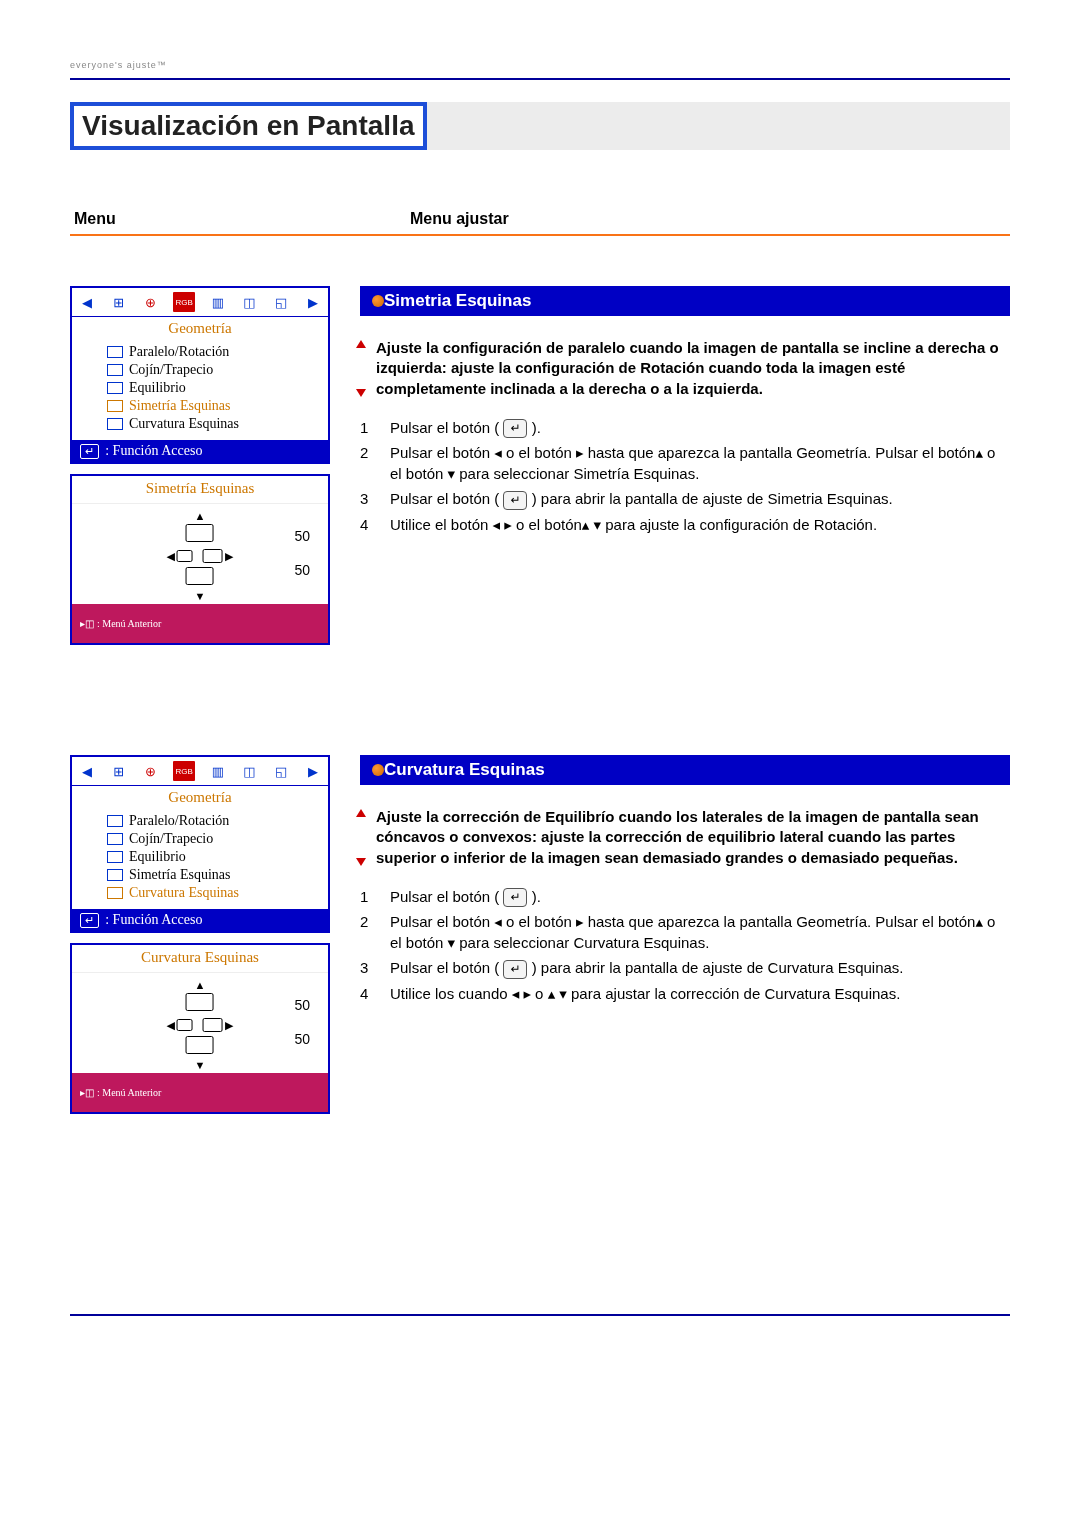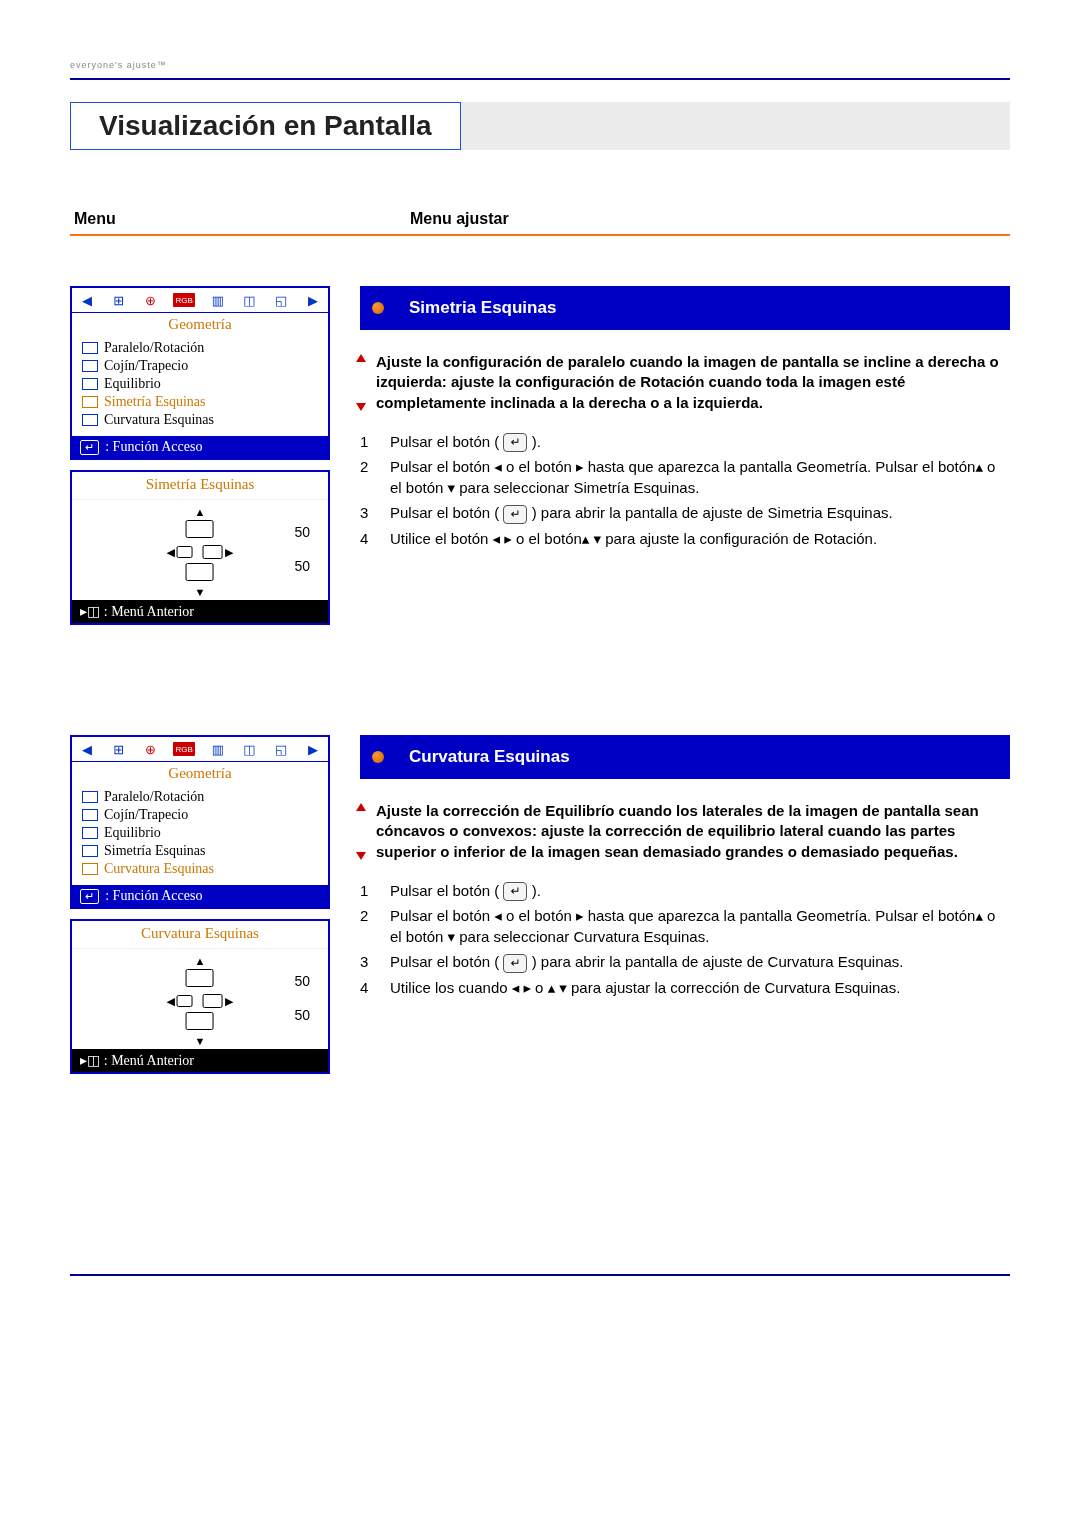--- a/index.html
+++ b/index.html
@@ -32,22 +32,22 @@
     height: 48px;
     position: relative;
     margin-bottom: 60px;
   }
   .page-title-box {
     position: absolute;
     left: 0;
     top: 0;
     bottom: 0;
     background: #fff;
-    border: 1px solid #1d4ed8;
-    padding: 0 28px;
+    border: 4px solid #1d4ed8;
+    padding: 0 8px;
     display: flex;
     align-items: center;
   }
   .page-title {
     font-size: 28px;
     font-weight: bold;
     color: #222;
   }
   .col-headers {
     display: flex;
@@ -83,40 +83,41 @@
   }
   .osd-iconbar .ic {
     width: 18px; height: 16px;
     display: inline-flex; align-items: center; justify-content: center;
     font-size: 13px;
   }
   .ic-blue { color: #0033cc; }
   .ic-red { color: #cc0000; }
   .ic-rgb {
     background: #cc0000; color: #fff; font-size: 8px;
-    width: 22px; height: 14px; display:inline-flex;
+    width: 22px; height: 20px; display:inline-flex;
     align-items:center; justify-content:center; border-radius:1px;
   }
   .osd-tab {
     color: #cc7700;
     text-align: center;
     padding: 3px 0;
     font-family: "Times New Roman", serif;
     font-size: 15px;
   }
   .osd-list {
     padding: 4px 10px 6px 10px;
     font-family: "Times New Roman", serif;
   }
   .osd-item {
     display: flex;
     gap: 6px;
     align-items: center;
     padding: 0 0 2px 0;
     font-size: 14px;
+    margin-left: 25px;
   }
   .osd-item .mi-icon {
     width: 16px; height: 12px; border: 1px solid #0033cc;
     display:inline-block;
   }
   .osd-item.active { color: #cc7700; }
   .osd-item.active .mi-icon { border-color: #cc7700; }
   .osd-footer {
     background: #0000c4;
     color: #fff;
@@ -168,35 +169,35 @@
     color: #000;
   }
   .pin-outline {
     width: 28px; height: 18px; border: 1px solid #000;
     margin: 2px auto; border-radius: 2px;
     display:inline-block;
   }
   .arrow { font-size: 11px; color:#000; }
   .arrows-row { display:flex; gap:2px; align-items:center; justify-content:center;}
   .osd-adjust-footer {
-    background: #000000;
+    background: #be185d;
     color: #fff;
-    padding: 3px 8px;
+    padding: 14px 8px;
     font-family: "Times New Roman", serif;
-    font-size: 14px;
+    font-size: 10px;
   }
   .section-header {
     background: #0000c4;
     color: #fff;
     font-weight: bold;
     font-size: 17px;
-    padding: 12px 12px;
+    padding: 5px 12px;
     display: flex;
     align-items: center;
-    gap: 25px;
+    gap: 0;
     margin-bottom: 22px;
   }
   .bullet {
     width: 12px; height: 12px; border-radius: 50%;
     background: radial-gradient(circle at 35% 35%, #ff9933, #cc6600);
     display: inline-block;
   }
   .desc-block {
     font-size: 15px;
     font-weight: bold;

